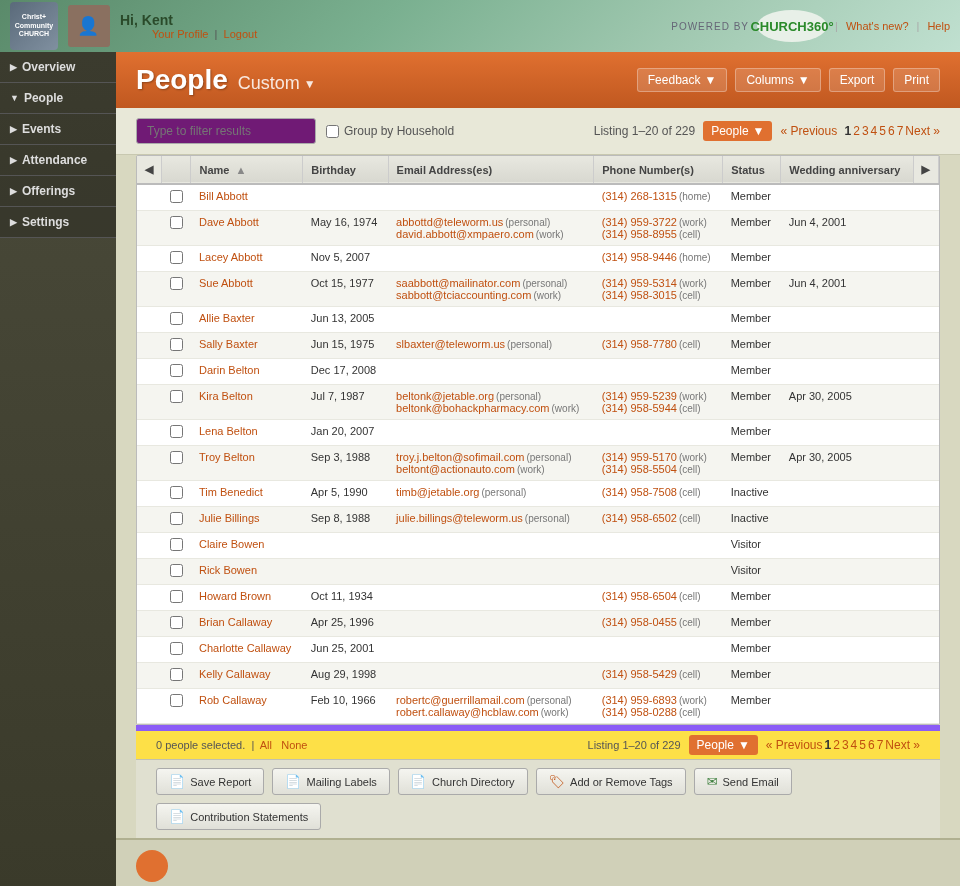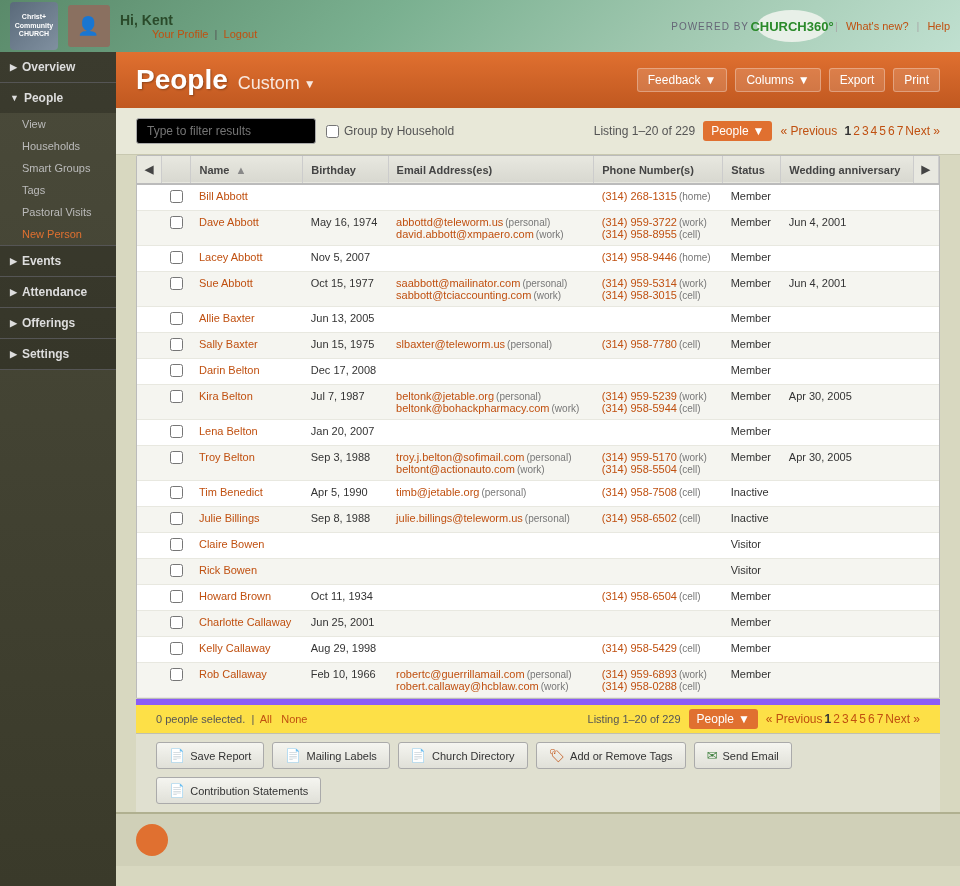--- a/index.html
+++ b/index.html
@@ -118,21 +118,21 @@
       border-bottom: 1px solid #c8c8b0;
     }
     .filter-left { display: flex; align-items: center; gap: 10px; }
     .filter-input {
       border: 1px solid #aaa;
       border-radius: 3px;
       padding: 5px 10px;
       width: 180px;
       font-size: 12px;
       color: #999;
-      background: #000000;
+      background: #701a75;
     }
     .group-checkbox { display: flex; align-items: center; gap: 5px; font-size: 12px; color: #555; justify-content: center; }
     .filter-right { display: flex; align-items: center; gap: 8px; font-size: 12px; color: #555; }
     .listing-info { color: #555; }
     .people-dropdown {
       background: #e07030;
       color: white;
       padding: 3px 8px;
       border-radius: 3px;
       cursor: pointer;
@@ -272,40 +272,20 @@
     <div class="sidebar-section">
       <div class="sidebar-item section-header">
         <span class="arrow">▶</span>
         <span>Overview</span>
       </div>
     </div>
     <div class="sidebar-section">
       <div class="sidebar-item section-header active">
         <span class="arrow">▼</span>
         <span>People</span>
-      </div>
-      <div class="sidebar-sub">
-        <div class="sidebar-item">
-          <span>View</span>
-        </div>
-        <div class="sidebar-item">
-          <span>Households</span>
-        </div>
-        <div class="sidebar-item">
-          <span>Smart Groups</span>
-        </div>
-        <div class="sidebar-item">
-          <span>Tags</span>
-        </div>
-        <div class="sidebar-item">
-          <span>Pastoral Visits</span>
-        </div>
-        <div class="sidebar-item active-sub">
-          <span>New Person</span>
-        </div>
       </div>
     </div>
     <div class="sidebar-section">
       <div class="sidebar-item section-header">
         <span class="arrow">▶</span>
         <span>Events</span>
       </div>
     </div>
     <div class="sidebar-section">
       <div class="sidebar-item section-header">
@@ -601,20 +581,33 @@
                 <td></td>
               </tr>
               <tr>
                 <td></td>
                 <td class="checkbox-cell"><input type="checkbox" style=""></td>
                 <td><a class="name-link">Howard Brown</a></td>
                 <td>Oct 11, 1934</td>
                 <td></td>
                 <td>
                   <div><span style="color: rgb(192, 80, 16);">(314) 958-6504</span><span class="label">(cell)</span></div>
+                </td>
+                <td>Member</td>
+                <td></td>
+                <td></td>
+              </tr>
+              <tr>
+                <td></td>
+                <td class="checkbox-cell"><input type="checkbox" style=""></td>
+                <td><a class="name-link">Brian Callaway</a></td>
+                <td>Apr 25, 1996</td>
+                <td></td>
+                <td>
+                  <div><span style="color: rgb(192, 80, 16);">(314) 958-0455</span><span class="label">(cell)</span></div>
                 </td>
                 <td>Member</td>
                 <td></td>
                 <td></td>
               </tr>
               <tr>
                 <td></td>
                 <td class="checkbox-cell"><input type="checkbox" style=""></td>
                 <td><a class="name-link">Charlotte Callaway</a></td>
                 <td>Jun 25, 2001</td>

